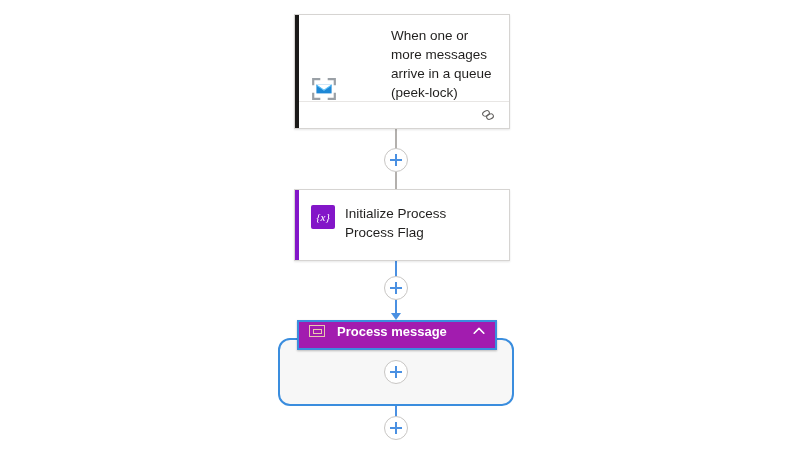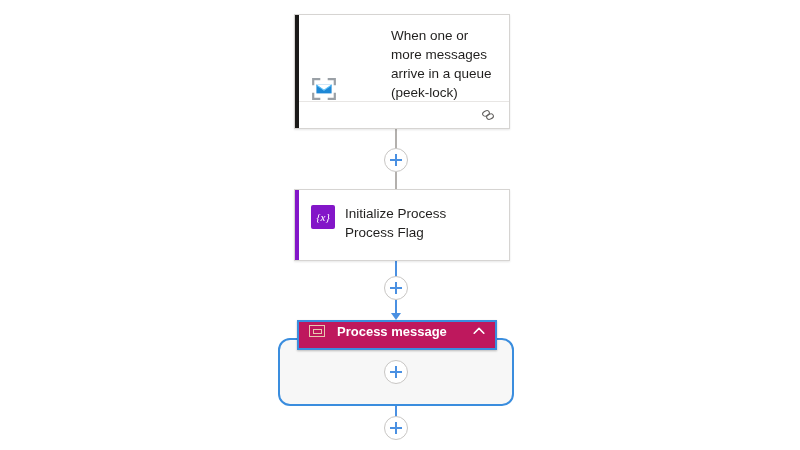--- a/index.html
+++ b/index.html
@@ -191,21 +191,21 @@
     background: #f7f7f7;
     box-sizing: border-box;
     z-index: 2;
   }
   #scope-header {
     position: absolute;
     left: 297px;
     top: 320px;
     width: 200px;
     height: 30px;
-    background: #be185d;
+    background: #a21caf;
     border: 2px solid #3a8dde;
     box-sizing: border-box;
     display: flex;
     align-items: center;
     padding: 0 9px 8px 10px;
     z-index: 6;
     box-shadow: 0 1px 2px rgba(0,0,0,0.25);
     cursor: pointer;
   }
   .scope-icon {

